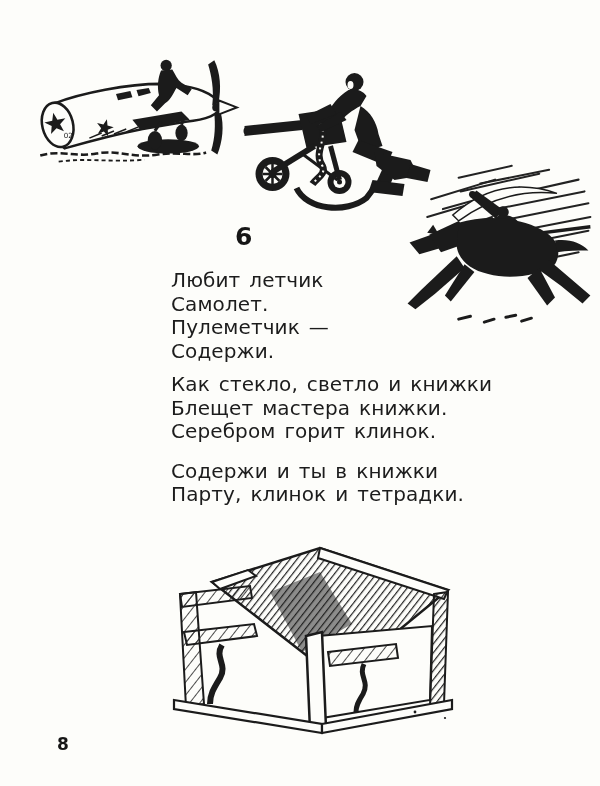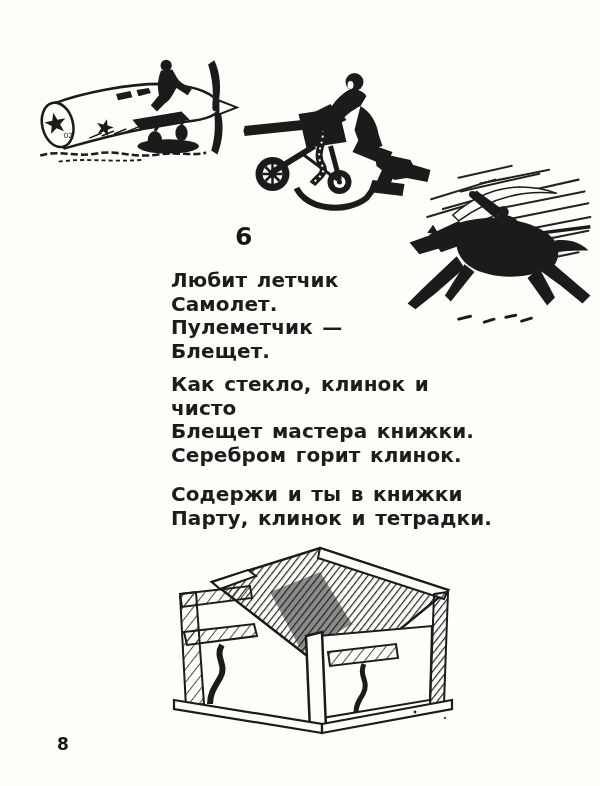--- a/index.html
+++ b/index.html
@@ -24,21 +24,20 @@
     color: #161616;
   }
   .poem {
     position: absolute;
     left: 171px; top: 269px; width: 330px;
     font-size: 20px;
     line-height: 23.5px;
     letter-spacing: 0.1px;
     word-spacing: 2.5px;
     color: #1c1c1c;
-    font-weight: bold;
   }
   .stanza-1 { margin-top: 10px; }
   .stanza-2 { margin-top: 16px; }
   .page-number {
     position: absolute;
     left: 57px; top: 734px;
     font-size: 17px; font-weight: bold;
     color: #161616;
   }
   .ink { fill: #1b1b1b; }
@@ -203,24 +202,24 @@
     </svg>
   </div>
 
   <div class="section-number">6</div>
 
   <div class="poem">
     <div class="stanza">
       <div>Любит летчик</div>
       <div>Самолет.</div>
       <div>Пулеметчик —</div>
-      <div>Блещет.</div>
+      <div>Содержи.</div>
     </div>
     <div class="stanza stanza-1">
-      <div>Как стекло, клинок и чисто</div>
+      <div>Как стекло, светло и книжки</div>
       <div>Блещет мастера книжки.</div>
       <div>Серебром горит клинок.</div>
     </div>
     <div class="stanza stanza-2">
       <div>Содержи и ты в книжки</div>
       <div>Парту, клинок и тетрадки.</div>
     </div>
   </div>
 
   <div class="illus" style="left:150px; top:532px; width:312px; height:212px;">

